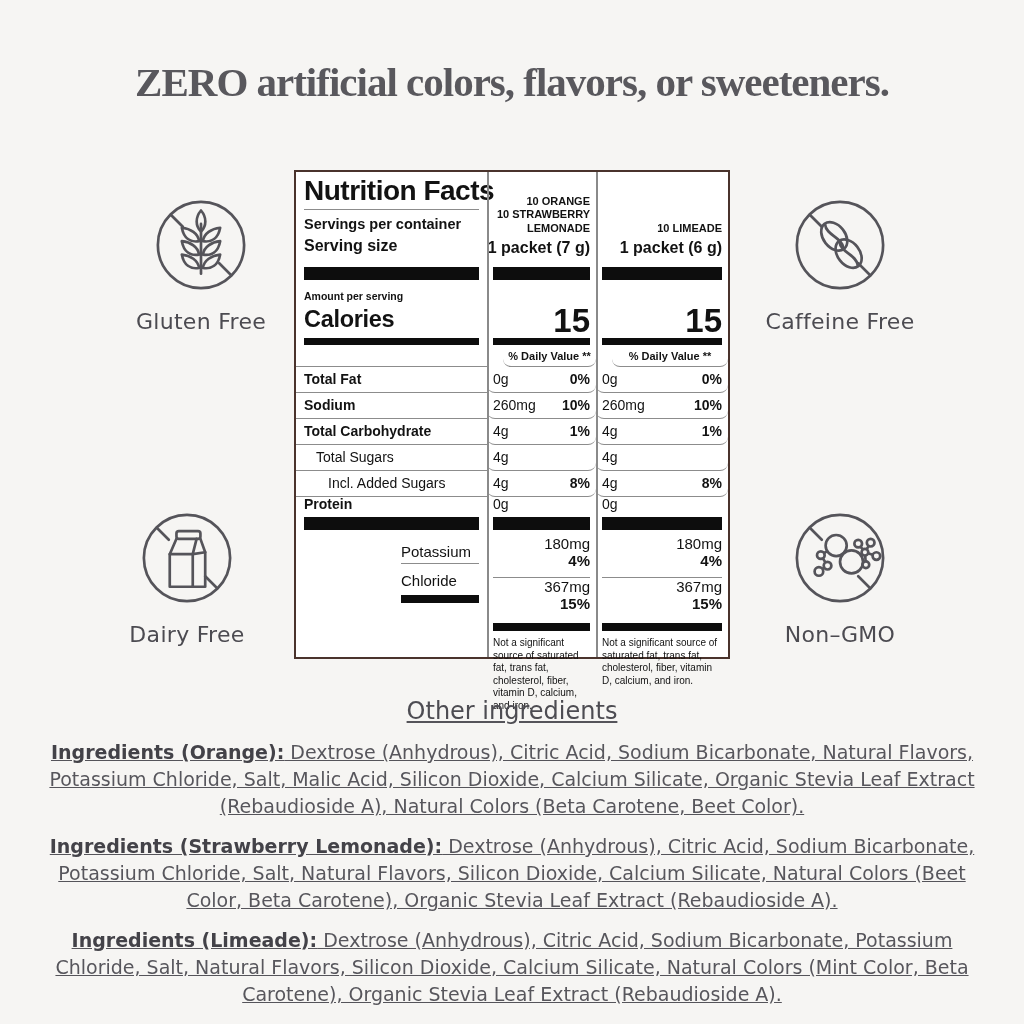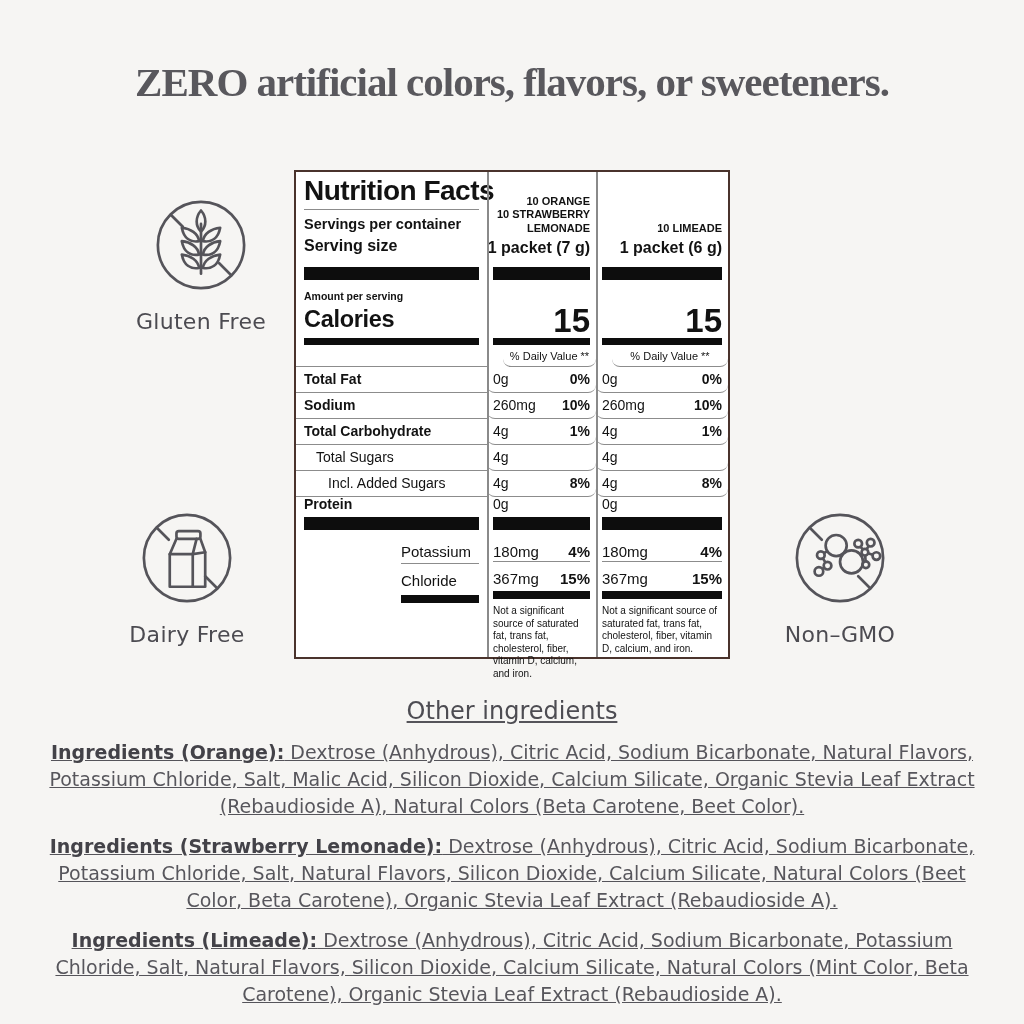--- a/index.html
+++ b/index.html
@@ -44,35 +44,35 @@
   .blackbar{background:#0d0d0d;}
   .h13{height:13px;} .h7{height:7px;margin-top:1px;} .h8{height:8px;margin-top:3px;}
 
   .calA{padding-top:9px;}
   .aps{font-size:10.5px;font-weight:bold;line-height:13px;}
   .calword{font-size:23.5px;font-weight:bold;letter-spacing:-.3px;line-height:27px;margin-top:3px;}
   .calval{display:flex;align-items:flex-end;justify-content:flex-end;
           font-size:33px;font-weight:bold;line-height:.95;padding-bottom:1px;}
 
   .dvhead{display:flex;align-items:flex-end;justify-content:center;
-          font-size:11px;font-weight:normal;padding-bottom:4px;white-space:nowrap;margin-left:16px;}
+          font-size:11px;font-weight:bold;padding-bottom:4px;white-space:nowrap;margin-left:16px;}
 
   .namecell{display:flex;align-items:flex-end;font-size:14px;padding-bottom:5px;white-space:nowrap;}
   .bold{font-weight:bold;}
   .ind1{padding-left:20px;} .ind2{padding-left:32px;}
   .valcell{display:flex;align-items:flex-end;justify-content:space-between;font-size:14px;padding-bottom:5px;}
   .valcell .amt{font-weight:normal;}
   .valcell .dvp{font-weight:bold;}
 
   .minA{display:flex;gap:6px;padding-top:4px;}
   .footnote{width:102px;flex:none;font-size:10px;line-height:12.8px;padding-top:3px;}
   .mincol{margin-left:auto;width:78px;}
   .minname{height:25px;display:flex;align-items:flex-end;padding-bottom:3px;font-size:15px;}
   .minrow{height:25px;display:flex;align-items:flex-end;justify-content:space-between;
-          padding-bottom:1px;font-size:15px;}
+          padding-bottom:17px;font-size:15px;flex-direction:column;}
   .minrow .dvp{font-weight:bold;}
   .minB{padding-top:4px;}
   .nss{font-size:10px;line-height:12.6px;margin-top:6px;}
 
   
   .ingredients{position:absolute;top:697px;left:0;right:0;text-align:center;text-decoration:underline;}
   .ing-heading{font-size:24px;font-weight:normal;color:#4d4c52;margin:0 0 14px;}
   .ingredients p{max-width:962px;margin:0 auto 13px;font-size:19px;line-height:27px;color:#57565c;}
   .ingredients p b{font-weight:bold;color:#434248;}
 
@@ -96,20 +96,36 @@
       <path class="icon-stroke" d="M46,44 C37,45.5 30,41 28,30 C37,31 45,36 46,44 Z"></path>
       <path class="icon-stroke" d="M50,44 C59,45.5 66,41 68,30 C59,31 51,36 50,44 Z"></path>
       <path class="icon-stroke" d="M46,58 C37,59.5 30,55 28,44 C37,45 45,50 46,58 Z"></path>
       <path class="icon-stroke" d="M50,58 C59,59.5 66,55 68,44 C59,45 51,50 50,58 Z"></path>
       <path class="icon-stroke" d="M46,72 C37,73.5 30,69 28,58 C37,59 45,64 46,72 Z"></path>
       <path class="icon-stroke" d="M50,72 C59,73.5 66,69 68,58 C59,59 51,64 50,72 Z"></path>
     </svg>
     <div class="badge-label">Gluten Free</div>
   </div>
 
+  <div class="badge b2">
+    <svg viewBox="0 0 96 96">
+      <circle class="icon-stroke" cx="48" cy="48" r="45"></circle>
+      <line class="icon-stroke" x1="17" y1="17" x2="29" y2="29"></line>
+      <line class="icon-stroke" x1="67" y1="67" x2="79" y2="79"></line>
+      <g transform="translate(42,39) rotate(-38)">
+        <ellipse class="icon-stroke" rx="11.5" ry="16.5"></ellipse>
+        <path class="icon-stroke" d="M0,-15.5 C-6,-6 6,6 0,15.5"></path>
+      </g>
+      <g transform="translate(57,57) rotate(-38)">
+        <ellipse class="icon-stroke" rx="11.5" ry="16.5"></ellipse>
+        <path class="icon-stroke" d="M0,-15.5 C-6,-6 6,6 0,15.5"></path>
+      </g>
+    </svg>
+    <div class="badge-label">Caffeine Free</div>
+  </div>
 
   <div class="badge b3">
     <svg viewBox="0 0 96 96">
       <circle class="icon-stroke" cx="48" cy="48" r="45"></circle>
       <line class="icon-stroke" x1="17" y1="17" x2="29" y2="29"></line>
       <line class="icon-stroke" x1="67" y1="67" x2="79" y2="79"></line>
       <rect class="icon-stroke" x="37" y="20" width="25" height="8" rx="2.5"></rect>
       <path class="icon-stroke" d="M37,28 L30,44"></path>
       <path class="icon-stroke" d="M62,28 L67,42"></path>
       <path class="icon-stroke" d="M58,28 L54,44"></path>

